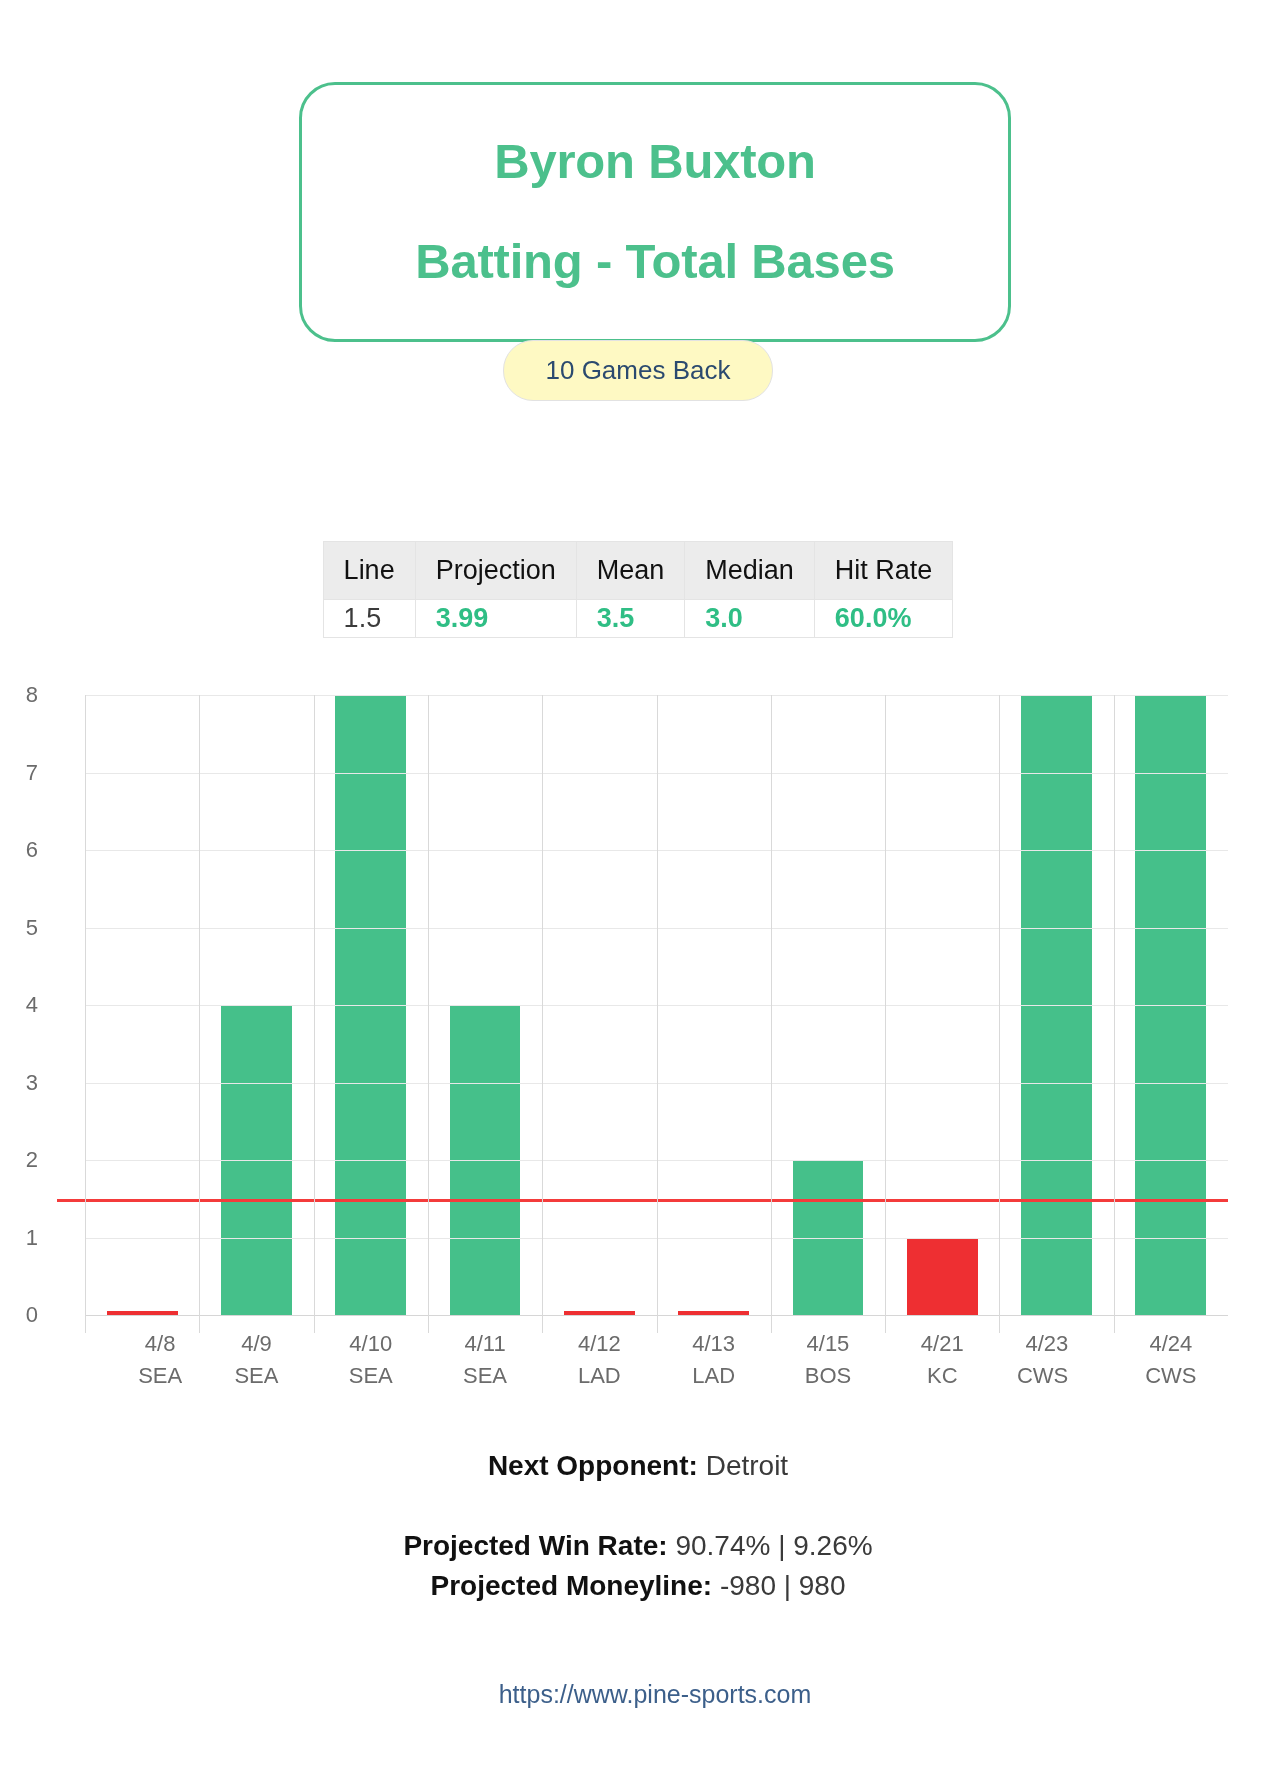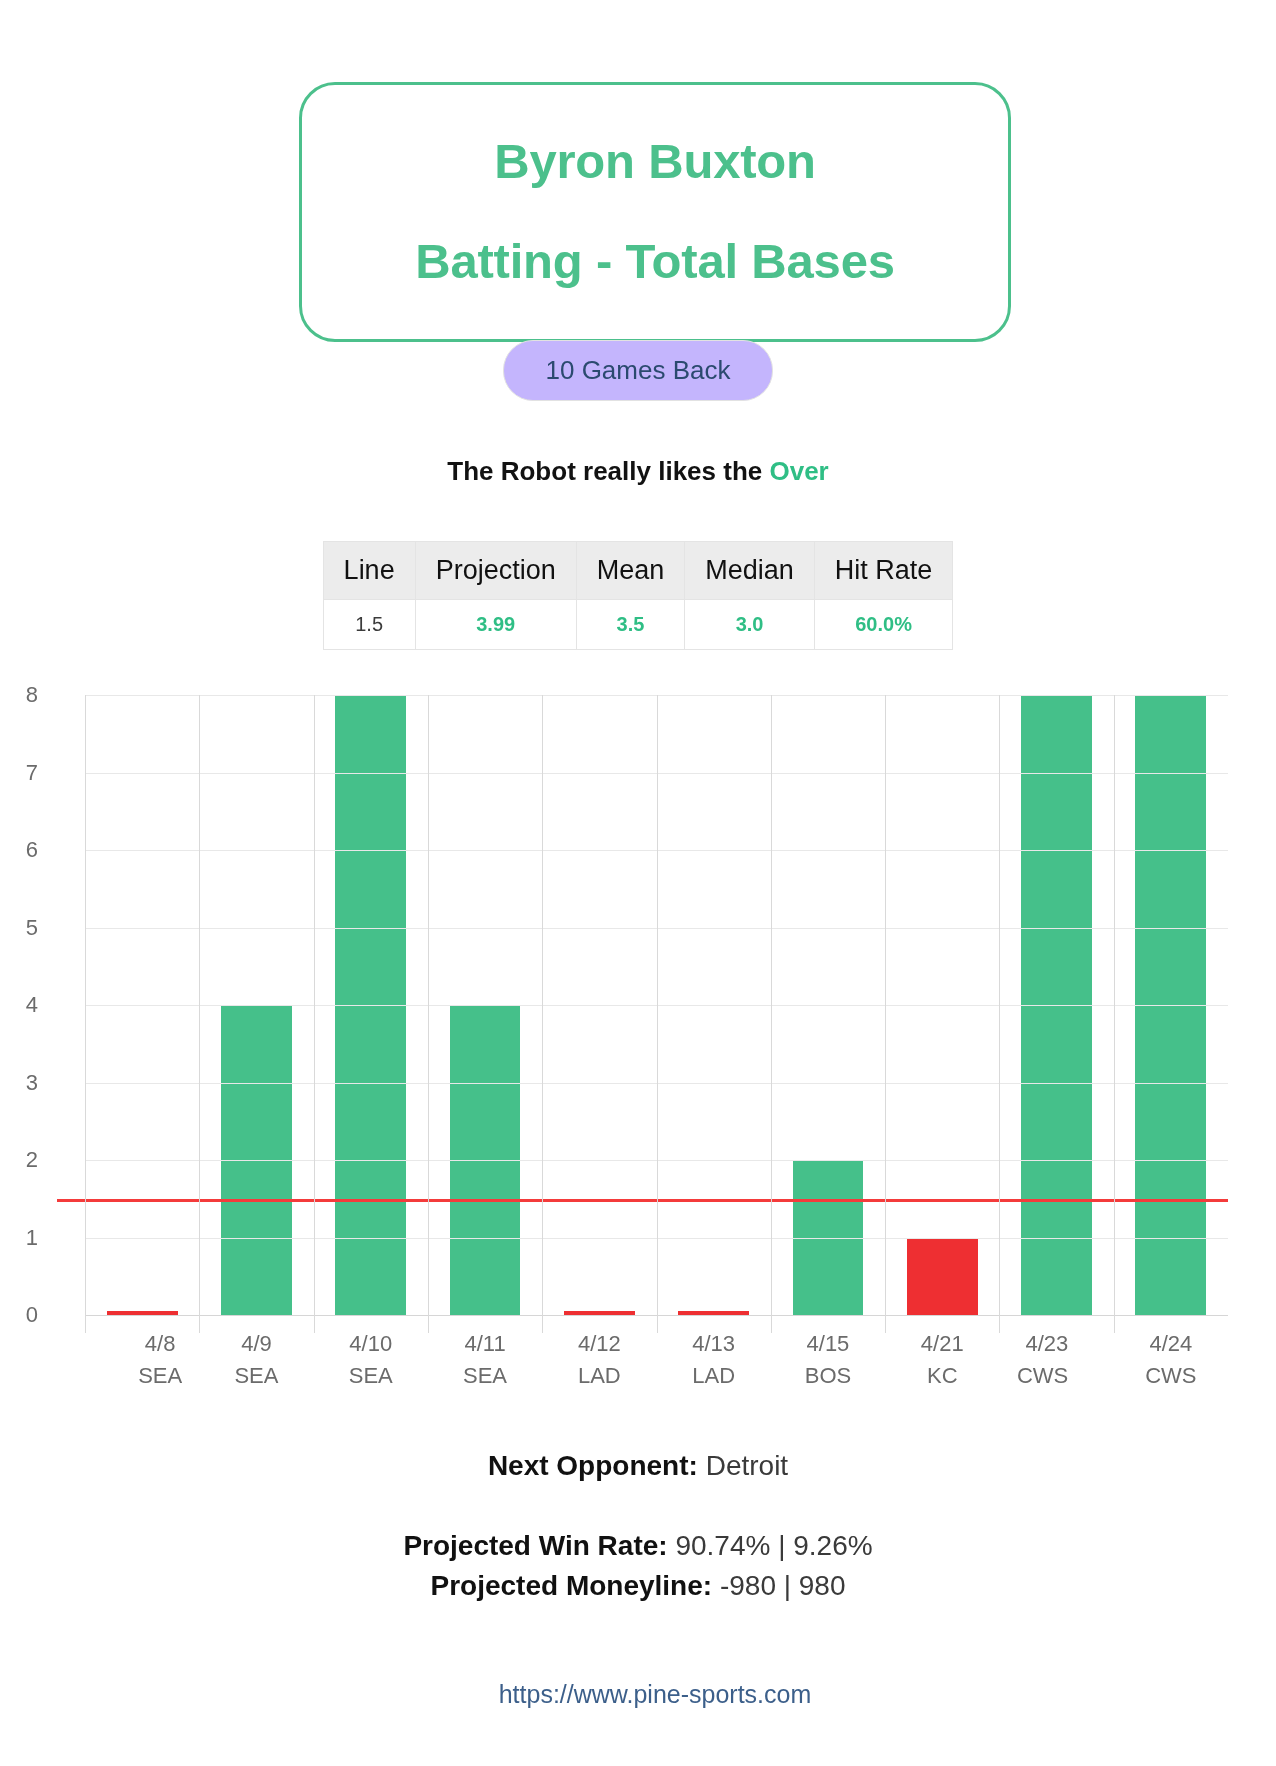--- a/index.html
+++ b/index.html
@@ -48,21 +48,21 @@
     left: 0;
     top: 340px;
     width: 1276px;
     display: flex;
     justify-content: center;
     gap: 52px;
   }
   .toggle-btn {
     border: 1px solid #e2e2e2;
     border-radius: 30px;
-    background: #c4b5fd;
+    background: #fef9c3;
     color: #2b4a6f;
     font-size: 26px;
     padding: 14px 42px;
     white-space: nowrap;
     cursor: pointer;
   }
 
   
   .robot-line {
     position: absolute;
@@ -93,23 +93,23 @@
     background: #ececec;
     border: 1px solid #e4e4e4;
     color: #111111;
     font-size: 27px;
     font-weight: normal;
     padding: 13px 20px;
     text-align: center;
   }
   table.stats td {
     border: 1px solid #e4e4e4;
-    font-size: 20px;
-    padding: 13px 20px;
-    text-align: center;
+    font-size: 27px;
+    padding: 3px 20px;
+    text-align: left;
     color: #2fbe85;
     font-weight: bold;
   }
   table.stats td.plain {
     color: #3b3b3b;
     font-weight: normal;
   }
 
   
   .chart {
@@ -226,23 +226,20 @@
 
   <div class="title-card">
     <div class="title-line">Byron Buxton</div>
     <div class="title-line">Batting - Total Bases</div>
   </div>
 
   <div class="toggle-row">
     <div class="toggle-btn">10 Games Back</div>
   </div>
 
-  <div class="robot-line">
-    <span>The Robot really likes the </span><span class="pick">Over</span>
-  </div>
 
   <div class="stats-wrap">
     <table class="stats">
       <thead>
         <tr>
           <th>Line</th>
           <th>Projection</th>
           <th>Mean</th>
           <th>Median</th>
           <th>Hit Rate</th>

